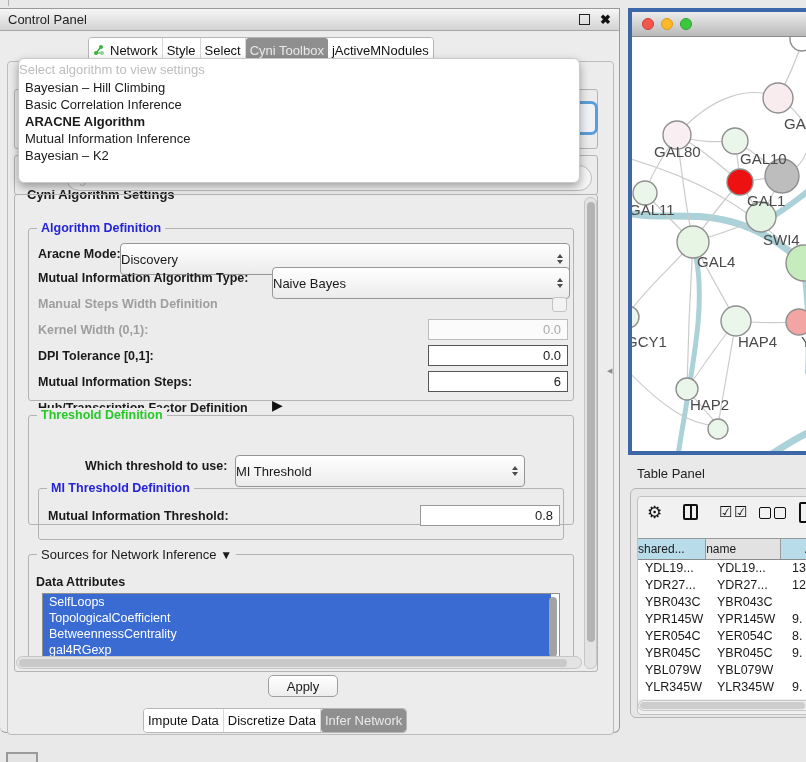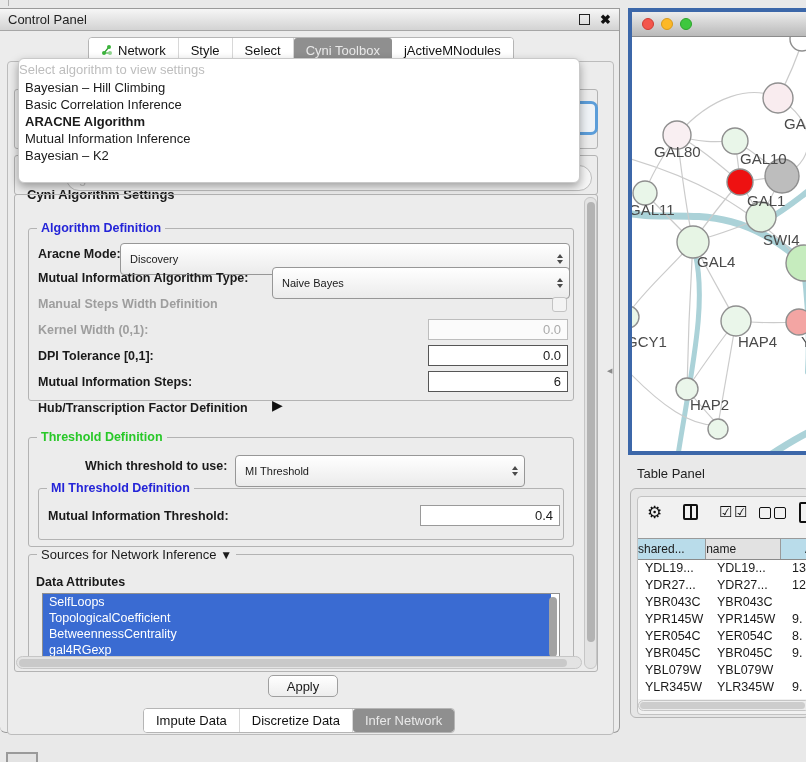--- a/index.html
+++ b/index.html
@@ -6,35 +6,35 @@
   body{width:806px;height:762px;position:relative;overflow:hidden;background:#e9e9e9;
        font-family:"Liberation Sans", sans-serif;color:#1a1a1a;-webkit-font-smoothing:antialiased}
   .abs{position:absolute}
   .win{background:#ececec;border:1px solid #9a9a9a;box-sizing:border-box}
   .titlebar{position:absolute;left:0;top:0;right:0;height:22px;
             background:linear-gradient(#f6f6f6,#d3d3d3);border-bottom:1px solid #a6a6a6;
             display:flex;align-items:center;padding:0 8px;box-sizing:border-box}
   .titlebar .t{font-size:13px;color:#222}
   .tabbar{position:absolute;display:flex;background:#fff;border:1px solid #b5b5b5;border-radius:4px;
           align-items:stretch;overflow:hidden}
-  .tab{font-size:13px;padding:3px 12px;display:flex;align-items:center;gap:5px;border-right:1px solid #d8d8d8;background:#fff;color:#111}
+  .tab{font-size:13px;padding:3px 4px;display:flex;align-items:center;gap:5px;border-right:1px solid #d8d8d8;background:#fff;color:#111}
   .tab:last-child{border-right:none}
   .tab.sel{background:#8f8f8f;color:#e9e9e9;border-radius:3px;border-right:none}
   .popup{position:absolute;background:#fff;border:1px solid #c9c9c9;border-radius:6px;
          box-shadow:0 4px 10px rgba(0,0,0,.35);z-index:30}
   .popup .hd{font-size:13px;color:#bdbdbd;text-align:left;padding:3px 0 2px}
   .popup .it{font-size:13px;padding:1px 0 1px 6px;white-space:nowrap}
   .popup .it.b{font-weight:bold}
   .g{position:absolute;border:1px solid #b3b3b3;border-radius:3px;box-sizing:border-box}
   .gt{position:absolute;top:-8px;left:8px;background:#ececec;padding:0 4px;font-size:12.5px;font-weight:bold;white-space:nowrap}
   .lbl{position:absolute;font-size:12.5px;font-weight:bold;color:#1a1a1a;white-space:nowrap}
   .lbl.dis{color:#9e9e9e}
   .combo{position:absolute;height:32px;border:1px solid #979797;border-radius:4px;
-         background:linear-gradient(#ffffff,#ebebeb);font-size:11px;display:flex;align-items:center;
-         padding-left:9px;box-sizing:border-box}
+         background:linear-gradient(#ffffff,#ebebeb);font-size:13px;display:flex;align-items:center;
+         box-sizing:border-box}
   .spin{position:absolute;right:6px;top:50%;transform:translateY(-50%);display:flex;flex-direction:column;gap:2px}
   .tri-u{width:0;height:0;border-left:3.5px solid transparent;border-right:3.5px solid transparent;border-bottom:4.5px solid #4a4a4a}
   .tri-d{width:0;height:0;border-left:3.5px solid transparent;border-right:3.5px solid transparent;border-top:4.5px solid #4a4a4a}
   .field{position:absolute;height:21px;border:1px solid #565656;background:#fff;font-size:13px;
          box-sizing:border-box;display:flex;align-items:center;justify-content:flex-end;padding:0 6px}
   .field.dis{border-color:#bdbdbd;background:#fbfbfb;color:#aaaaaa}
   .vtrack{position:absolute;background:#e3e3e3;border:1px solid #c6c6c6;border-radius:6px;box-sizing:border-box}
   .vthumb{position:absolute;background:#b3b3b3;border-radius:5px}
   .listbox{position:absolute;background:#fff;border:1px solid #8f8f8f;box-sizing:border-box;overflow:hidden}
   .listrow{height:16px;background:#3a6bd2;color:#fff;font-size:12.5px;line-height:16px;padding-left:6px;white-space:nowrap}
@@ -141,37 +141,37 @@
     <span>0.0</span>
   </div>
   <span class="lbl" style="left:38px;top:366px">Mutual Information Steps:</span>
   <div class="field" style="left:428px;top:362px;width:140px">
     <span>6</span>
   </div>
 
   <span class="lbl" style="left:38px;top:392px">Hub/Transcription Factor Definition</span>
   <span class="abs" style="left:272px;top:388px;font-size:14px;color:#111">▶</span>
 
-  <div class="g" style="left:28px;top:428px;width:546px;height:110px">
+  <div class="g" style="left:28px;top:406px;width:546px;height:110px">
     <span class="gt" style="color:#28c828">Threshold Definition</span>
   </div>
   <span class="lbl" style="left:85px;top:450px">Which threshold to use:</span>
   <div class="combo" style="left:235px;top:446px;width:290px">
     <span>MI Threshold</span>
     <span class="spin">
         <span class="tri-u"></span>
         <span class="tri-d"></span>
       </span>
   </div>
   <div class="g" style="left:38px;top:479px;width:526px;height:52px">
     <span class="gt" style="color:#2424d8">MI Threshold Definition</span>
   </div>
   <span class="lbl" style="left:48px;top:500px">Mutual Information Threshold:</span>
   <div class="field" style="left:420px;top:496px;width:140px;border-color:#9a9a9a">
-    <span>0.4</span>
+    <span>0.8</span>
   </div>
 
   <div class="g" style="left:28px;top:545px;width:546px;height:115px">
     <span class="gt" style="font-weight:normal;font-size:13px">
       <span>Sources for Network Inference</span>
       <span style="font-size:12px">▼</span>
     </span>
   </div>
   <span class="lbl" style="left:36px;top:566px">Data Attributes</span>
   <div class="listbox" style="left:42px;top:584px;width:518px;height:69px">

